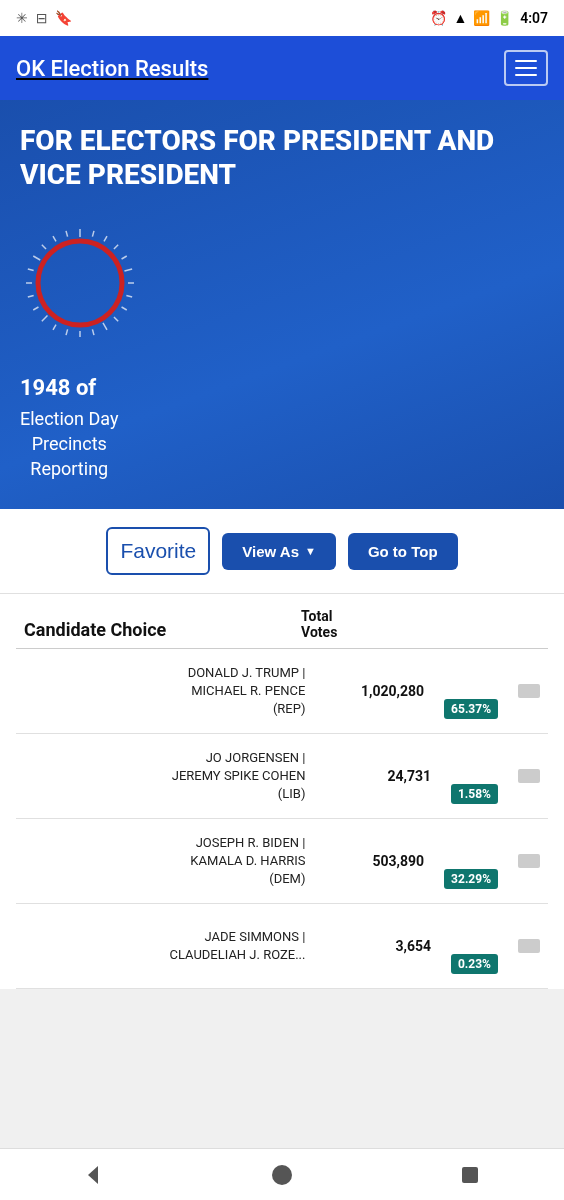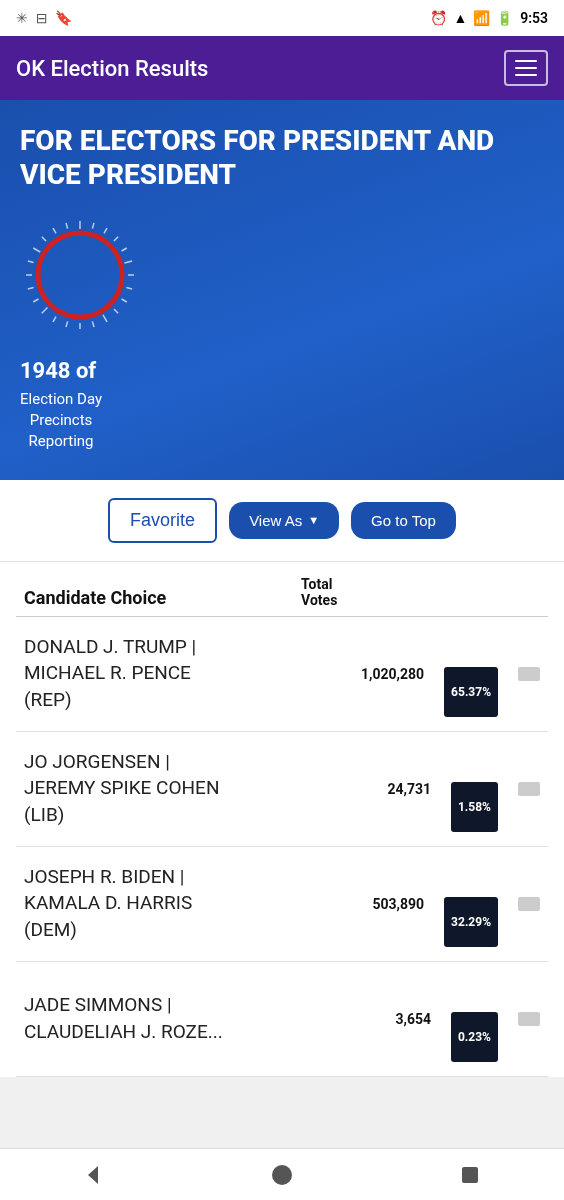--- a/index.html
+++ b/index.html
@@ -28,26 +28,27 @@
     .status-right {
       display: flex;
       align-items: center;
       gap: 6px;
       font-size: 13px;
       font-weight: 500;
     }
 
     
     .app-header {
-      background: #4c1d95;
+      background: #1d4ed8;
       height: 64px;
       display: flex;
       align-items: center;
       justify-content: space-between;
       padding: 0 16px;
+      text-decoration: underline;
     }
     .app-title {
       color: #fff;
       font-size: 22px;
       font-weight: 500;
     }
     .hamburger-btn {
       background: transparent;
       border: 2px solid rgba(255,255,255,0.7);
       border-radius: 4px;
@@ -72,82 +73,82 @@
     .hero-section {
       background: linear-gradient(160deg, #1a4fad 0%, #2060c8 60%, #1a4fad 100%);
       padding: 24px 20px 28px 20px;
     }
     .hero-title {
       color: #fff;
       font-size: 28px;
       font-weight: 800;
       line-height: 1.2;
       text-transform: uppercase;
-      margin-bottom: 24px;
+      margin-bottom: 32px;
     }
     .chart-area {
       display: flex;
       flex-direction: column;
       align-items: flex-start;
-      gap: 7px;
+      gap: 16px;
     }
     .donut-container {
       width: 120px;
       height: 120px;
       position: relative;
       margin-bottom: 16px;
     }
     .donut-container svg {
       width: 120px;
       height: 120px;
     }
     .precincts-info {
       color: #fff;
     }
     .precincts-count {
       font-size: 22px;
       font-weight: 700;
       line-height: 1.2;
     }
     .precincts-label {
-      font-size: 15px;
+      font-size: 18px;
       font-weight: 400;
       text-align: center;
       line-height: 1.4;
       margin-top: 4px;
     }
 
     
     .action-bar {
       background: #fff;
       padding: 18px 16px;
       display: flex;
       align-items: center;
       justify-content: center;
       gap: 12px;
       border-bottom: 1px solid #e0e0e0;
     }
     .btn-outline {
       border: 2px solid #1a4fad;
       background: #fff;
       color: #1a4fad;
-      padding: 10px 20px;
+      padding: 10px 12px;
       border-radius: 6px;
-      font-size: 18px;
+      font-size: 21px;
       font-weight: 500;
       cursor: pointer;
     }
     .btn-solid {
       border: none;
       background: #1a4fad;
       color: #fff;
       padding: 10px 20px;
-      border-radius: 14px;
+      border-radius: 6px;
       font-size: 15px;
-      font-weight: 400;
+      font-weight: 700;
       cursor: pointer;
       display: flex;
       align-items: center;
       gap: 6px;
     }
     .btn-dropdown-arrow {
       font-size: 11px;
     }
 
     
@@ -183,45 +184,45 @@
 
     .table-row {
       display: flex;
       align-items: center;
       justify-content: space-between;
       padding: 14px 8px;
       border-bottom: 1px solid #e0e0e0;
     }
     .candidate-name {
       flex: 1.2;
-      font-size: 19px;
+      font-size: 13px;
       color: #222;
-      text-align: left;
+      text-align: right;
       line-height: 1.4;
     }
     .vote-cell {
       flex: 1;
       display: flex;
       align-items: center;
       justify-content: flex-end;
       gap: 20px;
     }
     .vote-count {
       font-size: 14px;
       font-weight: 700;
       color: #111;
       min-width: 60px;
       text-align: right;
     }
     .pct-badge {
-      background: #0f172a;
+      background: #0f766e;
       color: #fff;
       font-size: 12px;
       font-weight: 700;
-      padding: 18px 7px;
+      padding: 3px 7px;
       border-radius: 3px;
       white-space: nowrap;
       margin-top: 36px;
     }
     .bar-stub {
       width: 22px;
       height: 14px;
       background: #ccc;
       border-radius: 2px;
     }
@@ -258,21 +259,21 @@
   <div class="status-left">
     <span style="font-size:14px; color:#555;">✳</span>
     <span style="font-size:14px; color:#555;">⊟</span>
     <span style="font-size:14px; color:#555;">🔖</span>
   </div>
   <div class="status-right">
     <span style="font-size:14px;">⏰</span>
     <span style="font-size:14px;">▲</span>
     <span style="font-size:14px;">📶</span>
     <span style="font-size:14px;">🔋</span>
-    <span style="font-size:14px; font-weight:600;">9:53</span>
+    <span style="font-size:14px; font-weight:600;">4:07</span>
   </div>
 </div>
 
 <div class="app-header">
   <span class="app-title">OK Election Results</span>
   <button class="hamburger-btn">
     <div class="hamburger-line"></div>
     <div class="hamburger-line"></div>
     <div class="hamburger-line"></div>
   </button>

